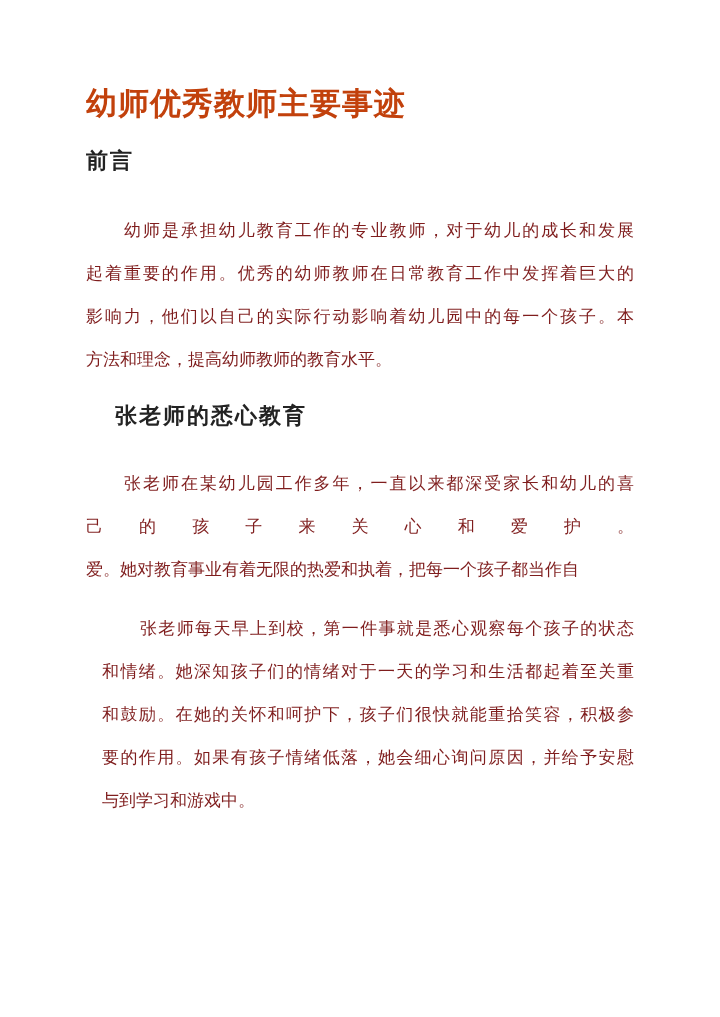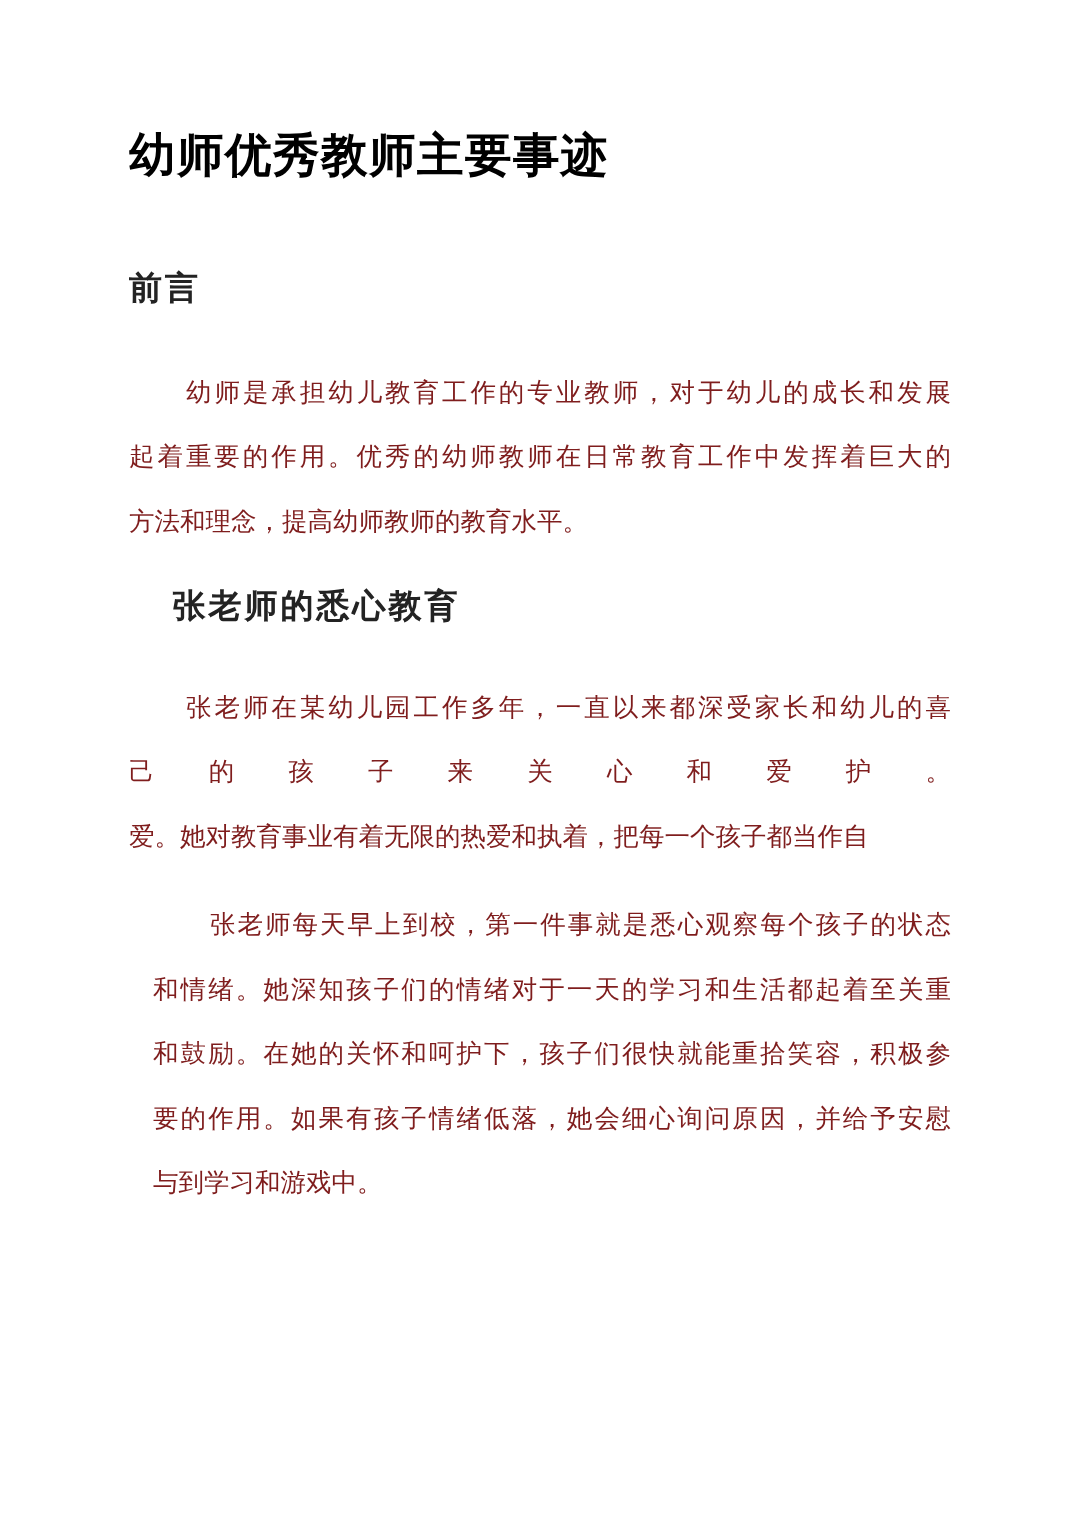--- a/index.html
+++ b/index.html
@@ -17,33 +17,33 @@
   }
   .content {
     padding: 84px 86px 0 86px;
   }
   .doc-title {
     margin: 0;
     font-size: 31px;
     line-height: 39px;
     font-weight: bold;
     letter-spacing: 1px;
-    color: #000000;
+    color: #c2410c;
     white-space: nowrap;
   }
   .section-heading {
     margin: 0;
     font-size: 22px;
     line-height: 28px;
     font-weight: bold;
     letter-spacing: 2px;
     color: #232323;
     white-space: nowrap;
   }
-  .heading-preface { margin-top: 55px; }
+  .heading-preface { margin-top: 24px; }
   .heading-zhang   { margin-top: 21px; margin-left: 29px; }
   .para {
     margin: 0;
     font-size: 17px;
     line-height: 43px;
     color: #7f1d1d;
     overflow: hidden;
     font-family: Liberation Serif, serif;
   }
   .para-1 { margin-top: 34px; }
@@ -65,20 +65,21 @@
 <div class="page">
   <div class="content">
 
     <h1 class="doc-title">幼师优秀教师主要事迹</h1>
 
     <h2 class="section-heading heading-preface">前言</h2>
 
     <div class="para para-1">
         <div class="line">幼师是承担幼儿教育工作的专业教师，对于幼儿的成长和发展</div>
         <div class="line">起着重要的作用。优秀的幼师教师在日常教育工作中发挥着巨大的</div>
+        <div class="line">影响力，他们以自己的实际行动影响着幼儿园中的每一个孩子。本</div>
         <div class="line">方法和理念，提高幼师教师的教育水平。</div>
       </div>
 
     <h2 class="section-heading heading-zhang">张老师的悉心教育</h2>
 
     <div class="para para-2">
         <div class="line">张老师在某幼儿园工作多年，一直以来都深受家长和幼儿的喜</div>
         <div class="line">己的孩子来关心和爱护。</div>
         <div class="line">爱。她对教育事业有着无限的热爱和执着，把每一个孩子都当作自</div>
       </div>

